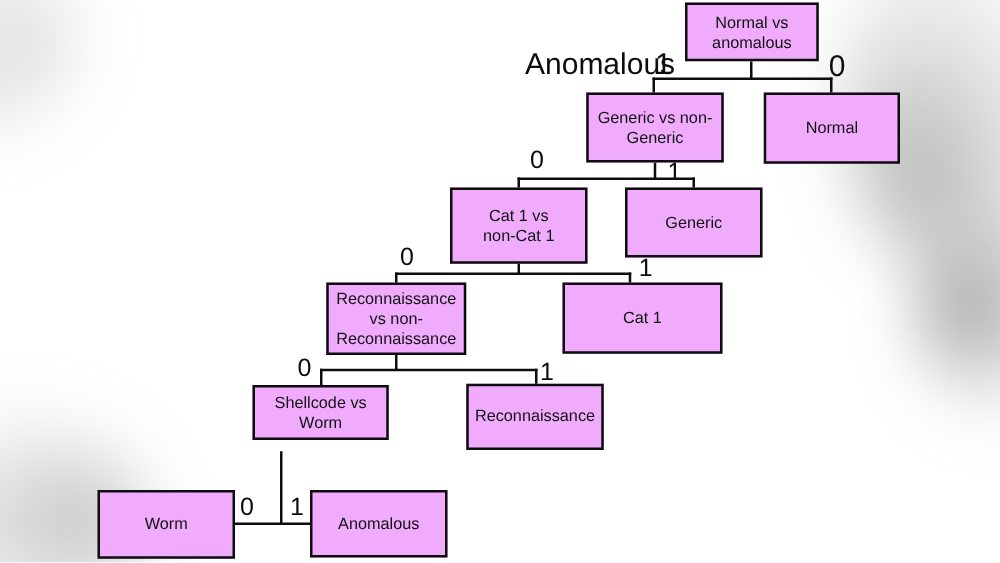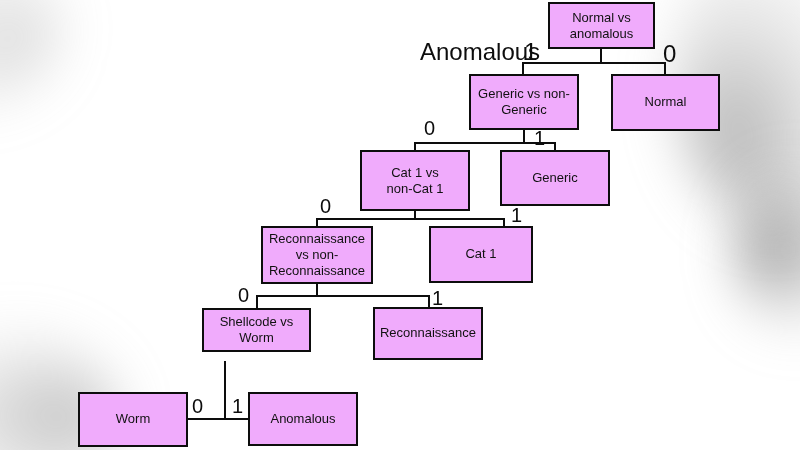--- a/index.html
+++ b/index.html
@@ -135,21 +135,21 @@
       </div>
       <div class="node" style="left: 469px; top: 74px; width: 110px; height: 56px;">
         <span>Generic vs non-<br>Generic</span>
       </div>
       <div class="node wide-line" style="left: 500px; top: 150px; width: 110px; height: 56px;">
         <span>Generic</span>
       </div>
       <div class="node" style="left: 360px; top: 150px; width: 110px; height: 61px;">
         <span>Cat 1 vs<br>non-Cat 1</span>
       </div>
-      <div class="node wide-line" style="left: 429px; top: 226px; width: 104px; height: 57px;">
+      <div class="node wide-line" style="left: 450px; top: 226px; width: 128px; height: 57px;">
         <span>Cat 1</span>
       </div>
       <div class="node" style="left: 261px; top: 226px; width: 112px; height: 58px;">
         <span>Reconnaissance<br>vs non-<br>Reconnaissance</span>
       </div>
       <div class="node wide-line" style="left: 373px; top: 307px; width: 110px; height: 53px;">
         <span>Reconnaissance</span>
       </div>
       <div class="node" style="left: 202px; top: 308px; width: 109px; height: 44px;">
         <span>Shellcode vs<br>Worm</span>

